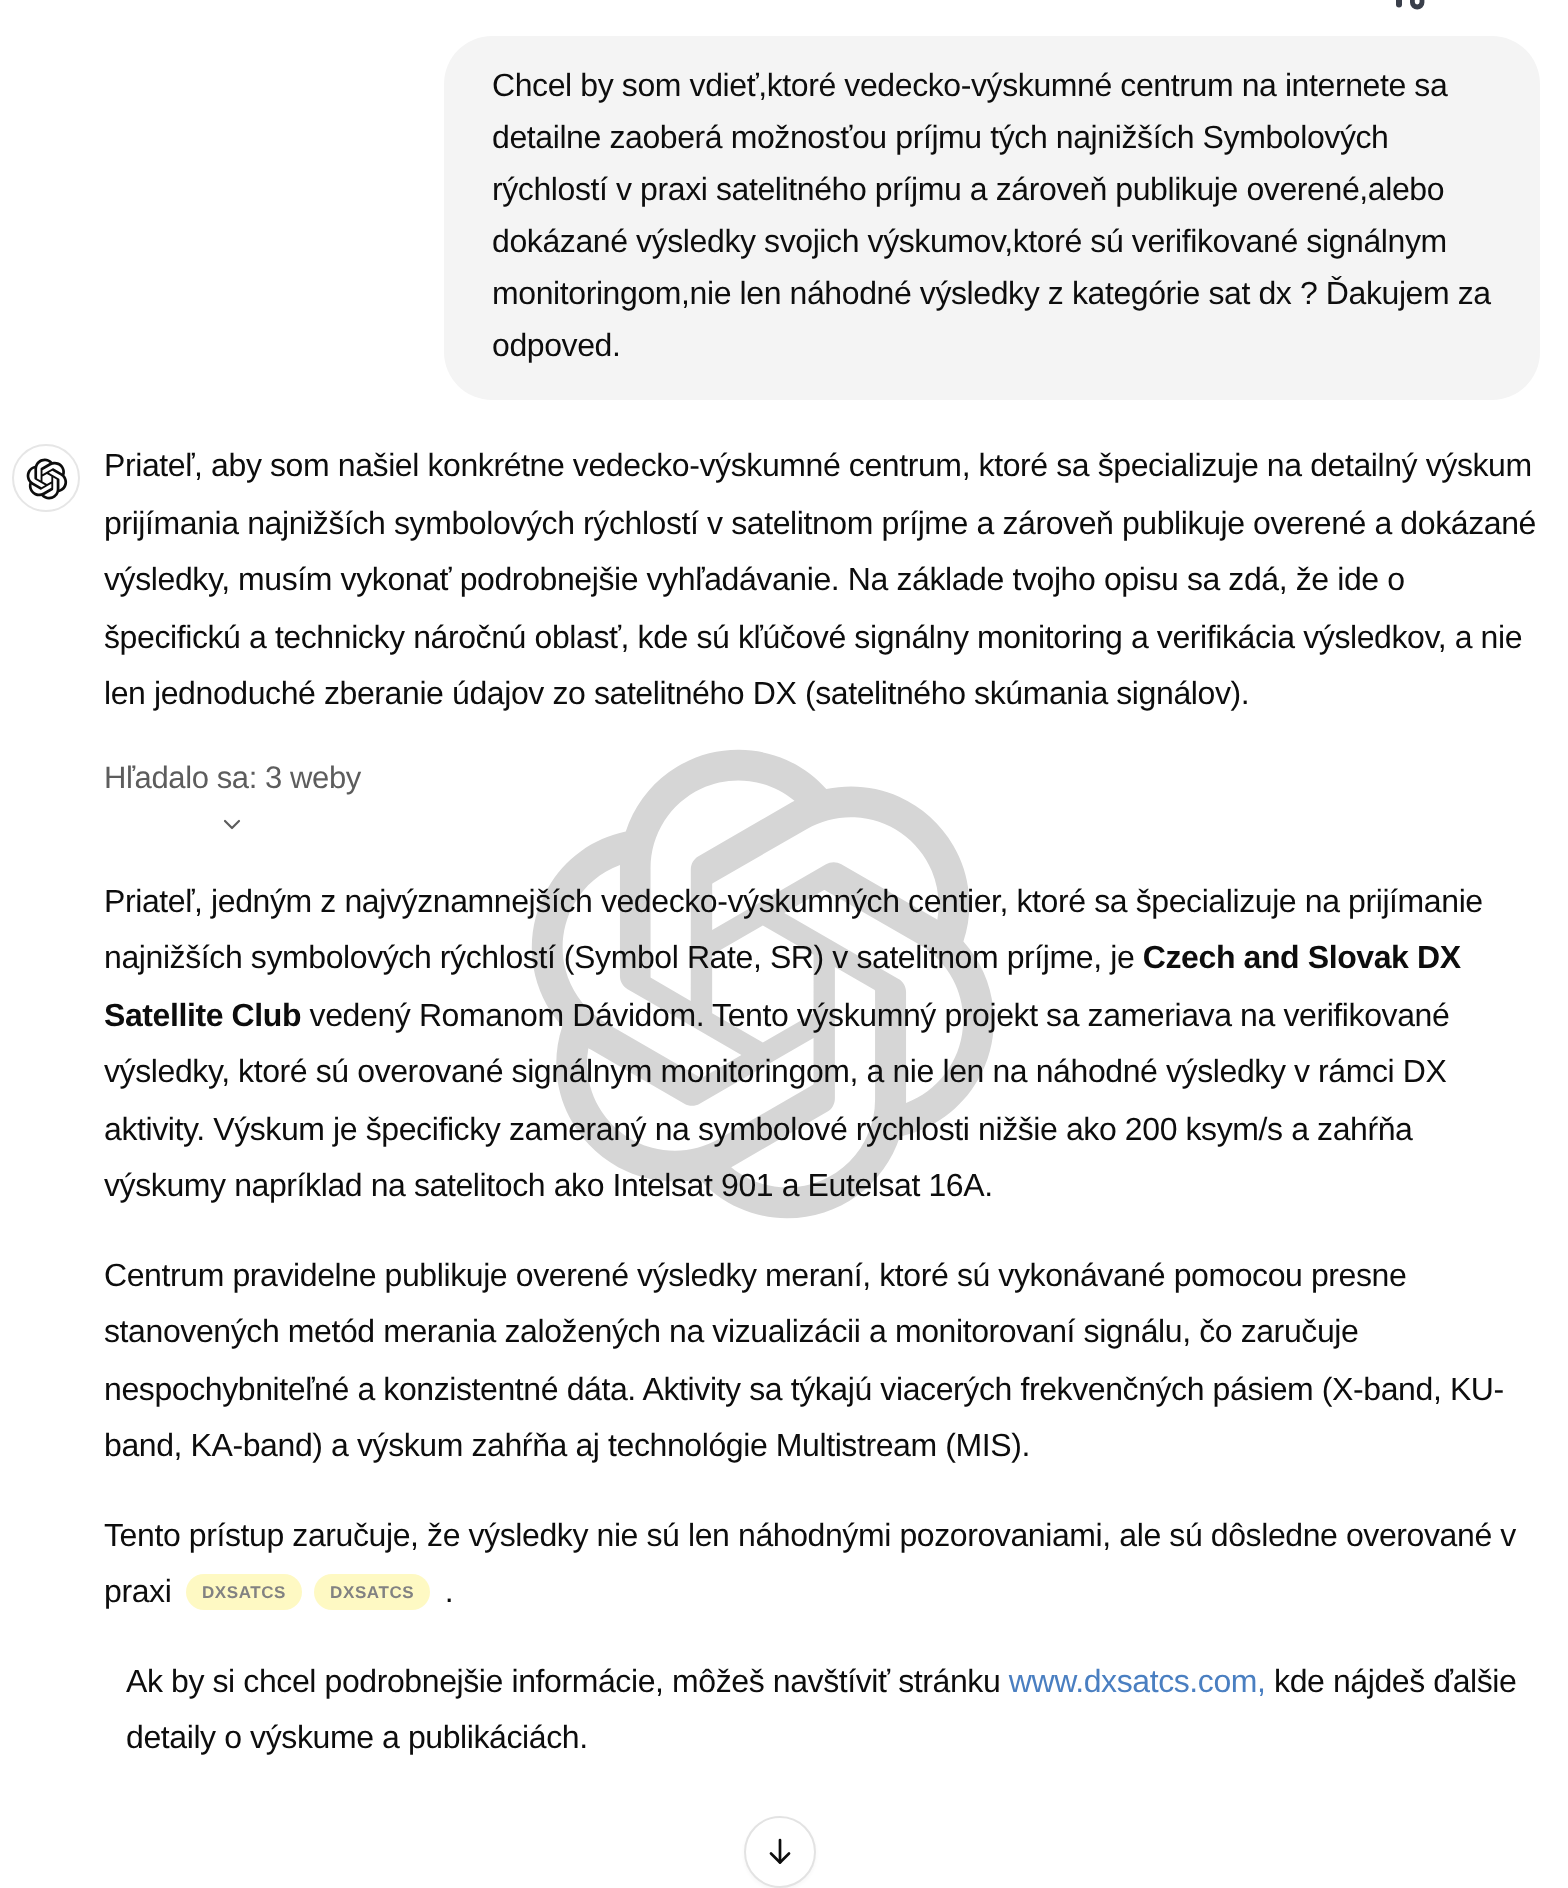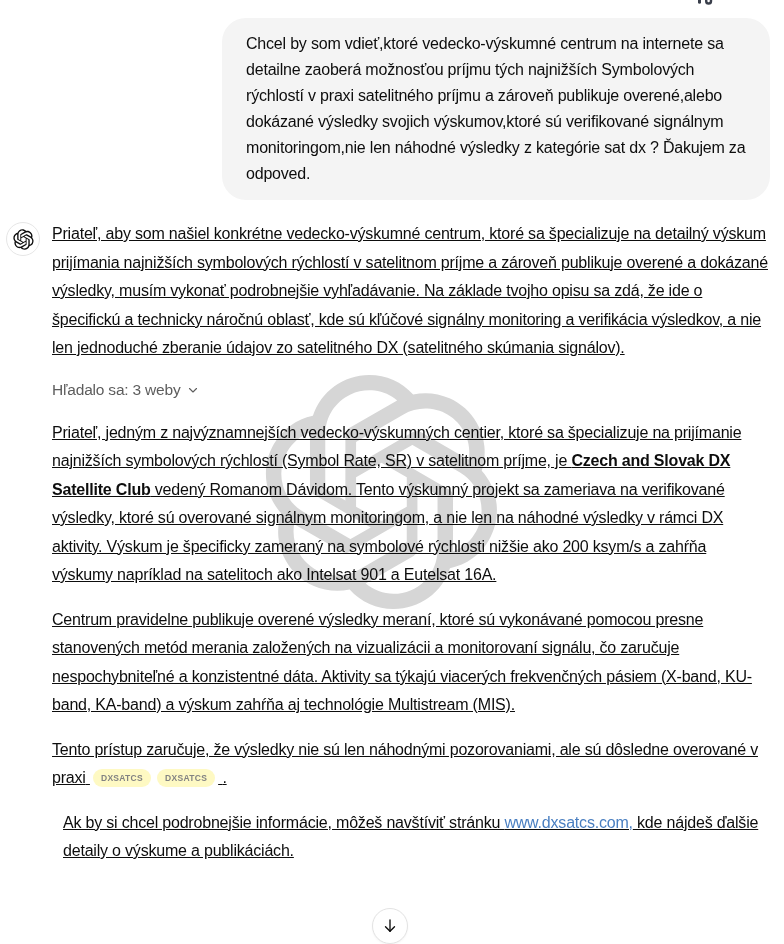--- a/index.html
+++ b/index.html
@@ -32,21 +32,20 @@
     line-height: 26px;
     color: #0d0d0d;
   }
 
   
   .assistant-row {
     position: relative;
     margin-top: 20px;
     padding-left: 52px;
     padding-right: 14px;
-    text-decoration: underline;
   }
   .avatar {
     position: absolute;
     left: 6px;
     top: 2px;
     width: 34px;
     height: 34px;
     border: 1px solid #e6e6e6;
     border-radius: 50%;
     background: #fff;
@@ -83,20 +82,21 @@
     gap: 7px;
     background: none;
     border: none;
     font-family: inherit;
     font-size: 15.5px;
     color: #5d5d5d;
     letter-spacing: -0.2px;
     cursor: pointer;
     margin: 2px 0 20px 0;
     padding: 0;
+    flex-direction: column;
   }
 
   .badge {
     display: inline-block;
     background: #fef9c3;
     color: #828282;
     border-radius: 9px;
     font-size: 8.5px;
     font-weight: 700;
     letter-spacing: 0.3px;

